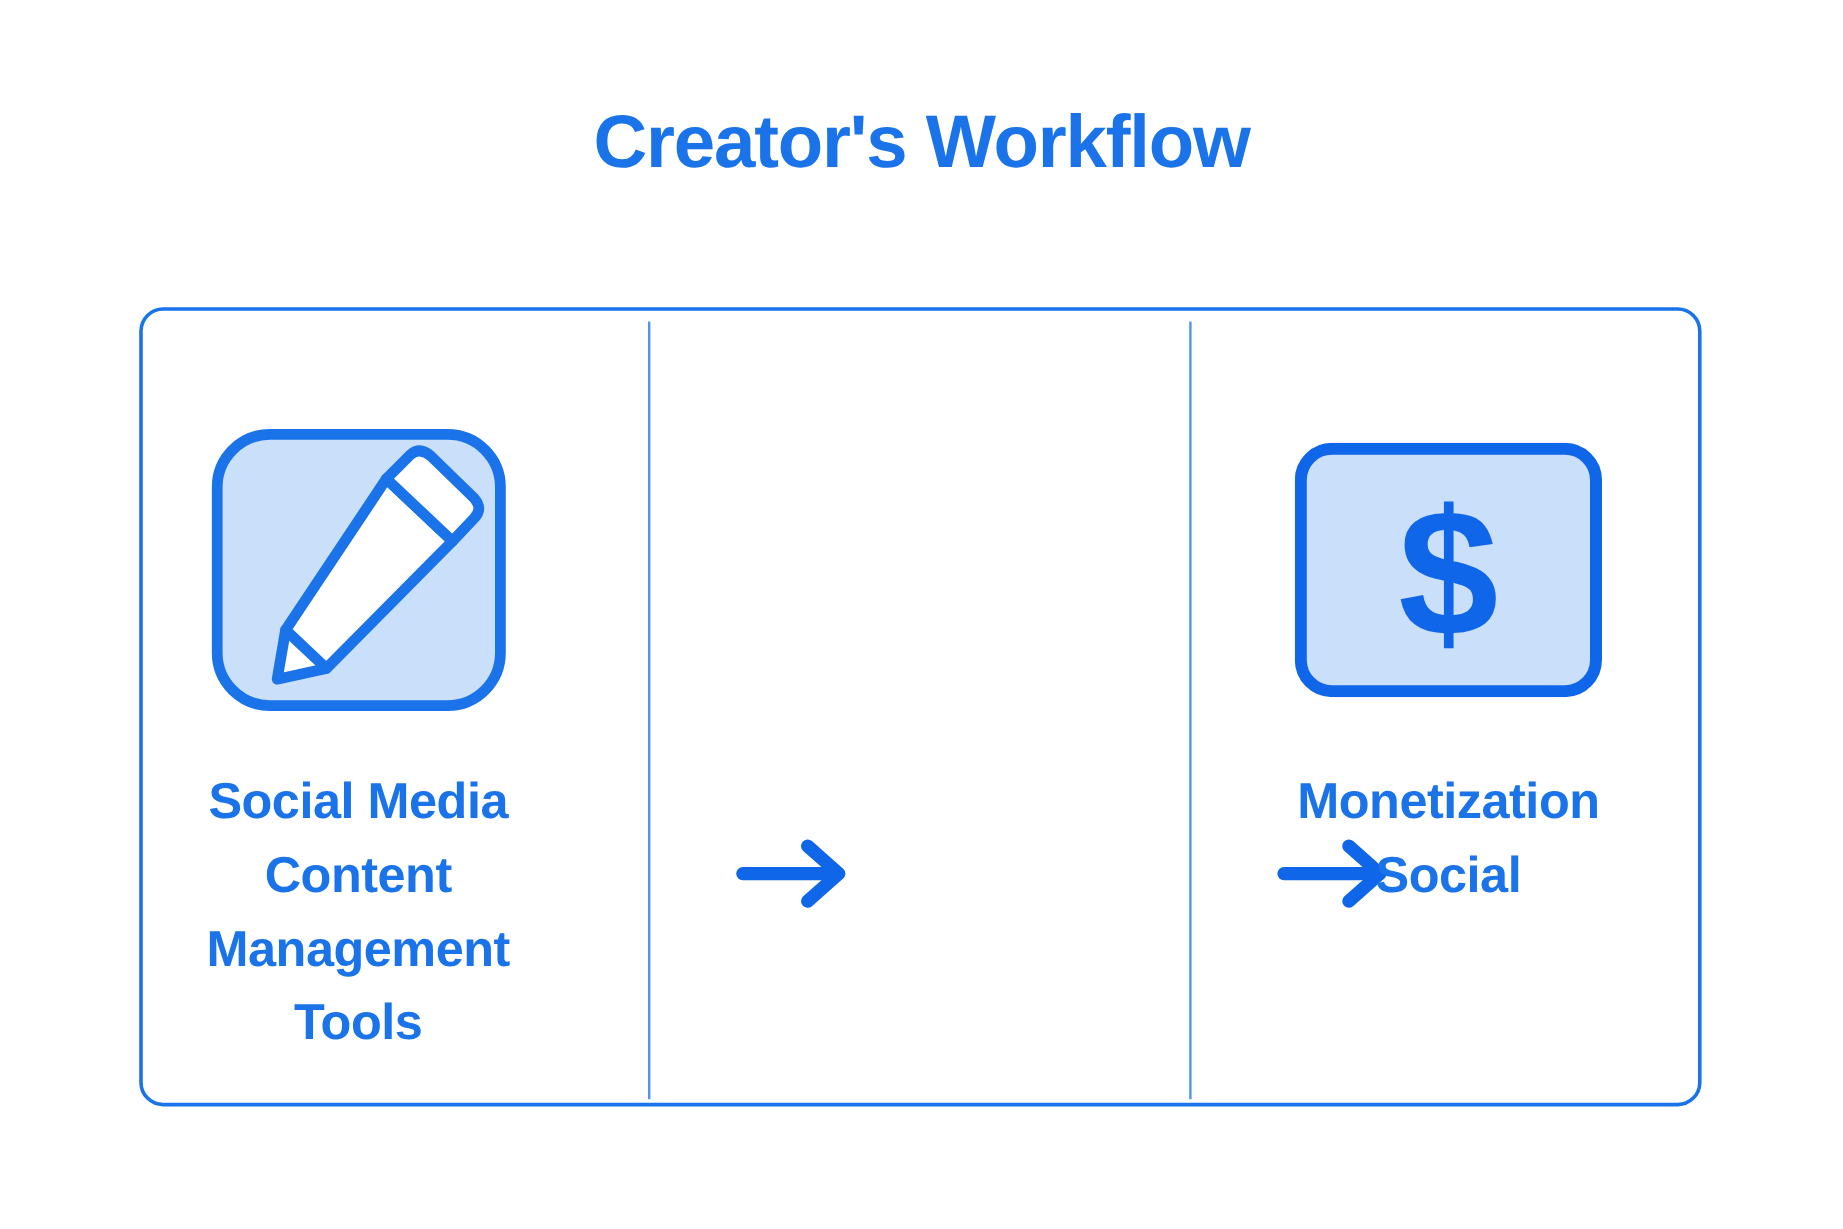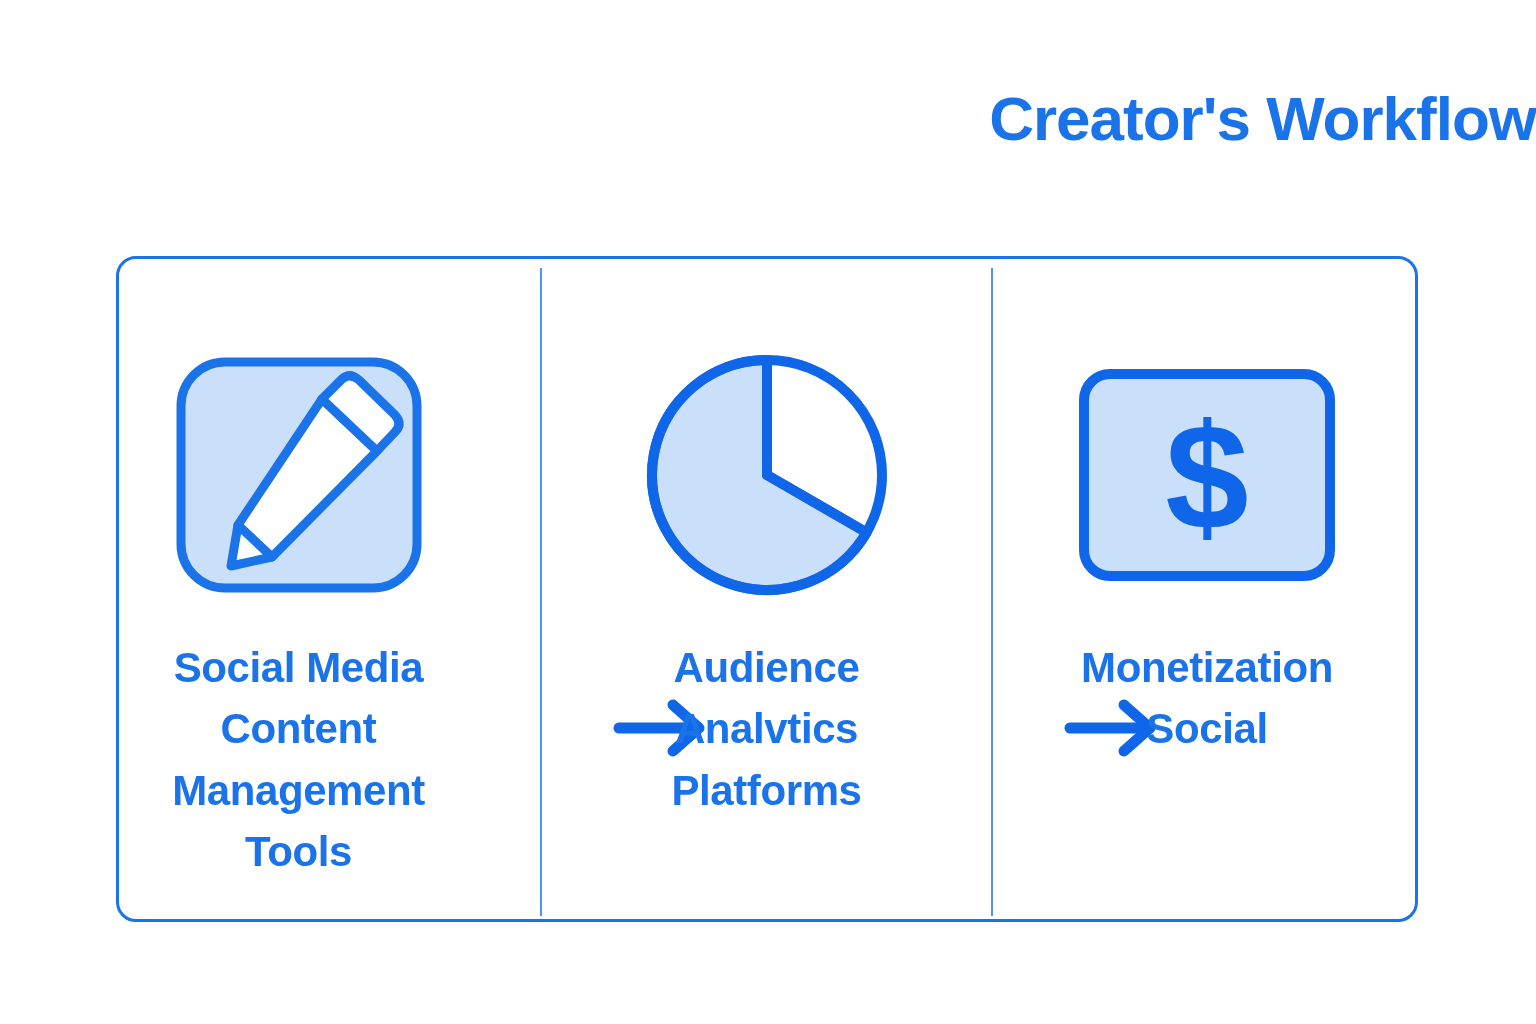--- a/index.html
+++ b/index.html
@@ -13,21 +13,21 @@
     font-family: "Liberation Sans", sans-serif;
     overflow: hidden;
     position: relative;
   }
 
   #page-title {
     position: absolute;
     left: 0;
     top: 88px;
     width: 1536px;
-    text-align: right;
+    text-align: center;
     font-size: 62px;
     font-weight: bold;
     color: #1a73e8;
     letter-spacing: -1px;
     line-height: 1.0;
   }
 
   #workflow-panel {
     position: absolute;
     left: 116px;
@@ -134,37 +134,20 @@
 
   <div class="flow-arrow" id="arrow-1">
     <svg width="100" height="70" viewBox="0 0 100 70">
       <g stroke="#1066e8" stroke-width="11" fill="none" stroke-linecap="round" stroke-linejoin="round">
         <line x1="7" y1="35" x2="84" y2="35"></line>
         <polyline points="61,12 87,35 61,58"></polyline>
       </g>
     </svg>
   </div>
 
-  <div class="workflow-column" id="column-2">
-    <div class="icon-area">
-      <svg width="250" height="250" viewBox="0 0 250 250">
-
-        <path d="M 125 125 L 125 10
-                 A 115 115 0 1 0 224.58 182.5 Z" fill="#cadffa" stroke="#1066e8" stroke-width="10" stroke-linejoin="round"></path>
-
-        <circle cx="125" cy="125" r="115" fill="none" stroke="#1066e8" stroke-width="10"></circle>
-
-        <line x1="125" y1="125" x2="125" y2="10" stroke="#1066e8" stroke-width="10" stroke-linecap="round"></line>
-        <line x1="125" y1="125" x2="224.58" y2="182.5" stroke="#1066e8" stroke-width="10" stroke-linecap="round"></line>
-      </svg>
-    </div>
-    <div class="column-label">Audience
-Analvtics
-Platforms</div>
-  </div>
 
   <div class="flow-arrow" id="arrow-2">
     <svg width="100" height="70" viewBox="0 0 100 70">
       <g stroke="#1066e8" stroke-width="11" fill="none" stroke-linecap="round" stroke-linejoin="round">
         <line x1="7" y1="35" x2="84" y2="35"></line>
         <polyline points="61,12 87,35 61,58"></polyline>
       </g>
     </svg>
   </div>
 

